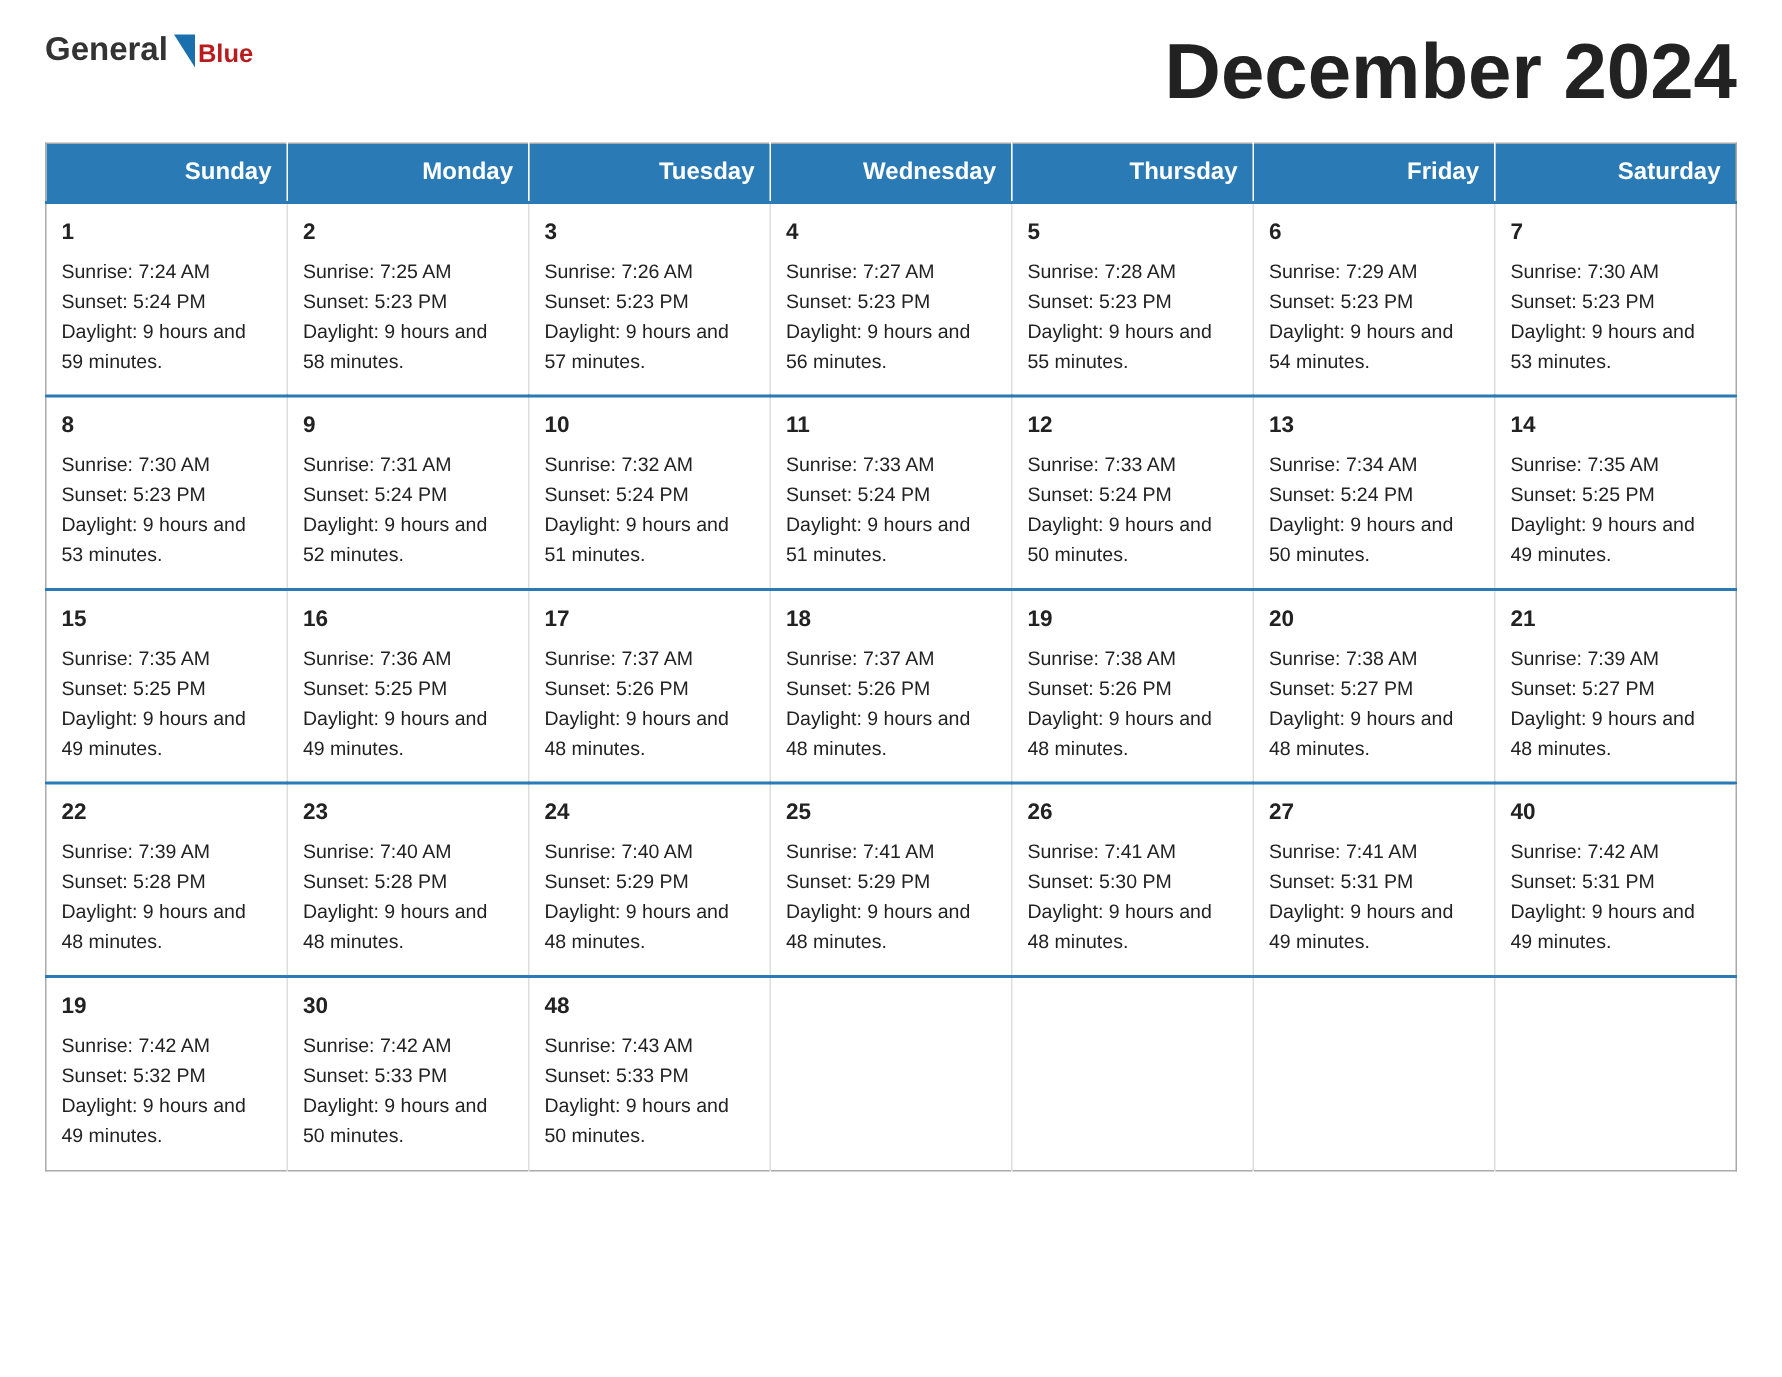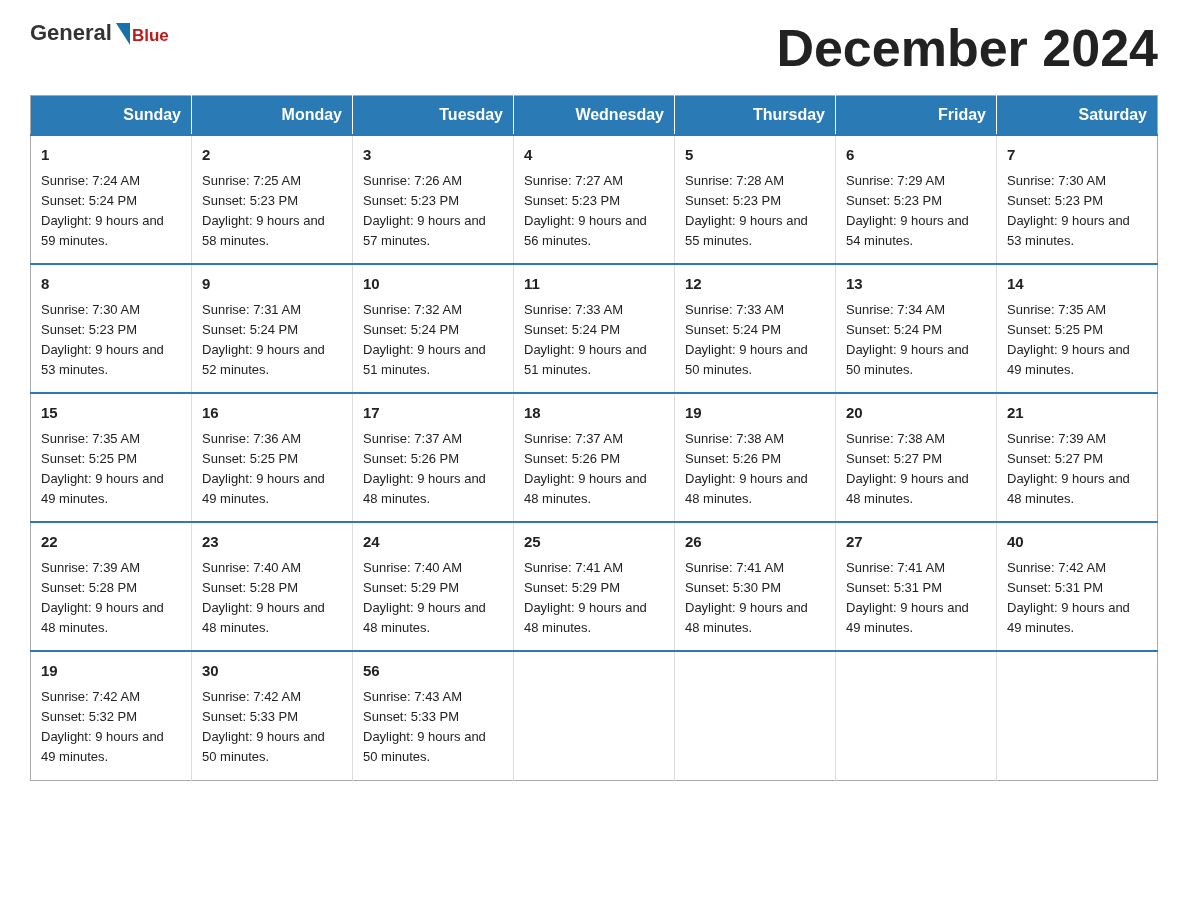--- a/index.html
+++ b/index.html
@@ -381,21 +381,21 @@
         </td>
         <td>
           <div class="day-num">30</div>
           <div class="day-info">
             Sunrise: 7:42 AM<br>
             Sunset: 5:33 PM<br>
             Daylight: 9 hours and 50 minutes.
           </div>
         </td>
         <td>
-          <div class="day-num">56</div>
+          <div class="day-num">48</div>
           <div class="day-info">
             Sunrise: 7:43 AM<br>
             Sunset: 5:33 PM<br>
             Daylight: 9 hours and 50 minutes.
           </div>
         </td>
         <td class="empty-cell"></td>
         <td class="empty-cell"></td>
         <td class="empty-cell"></td>
         <td class="empty-cell"></td>

